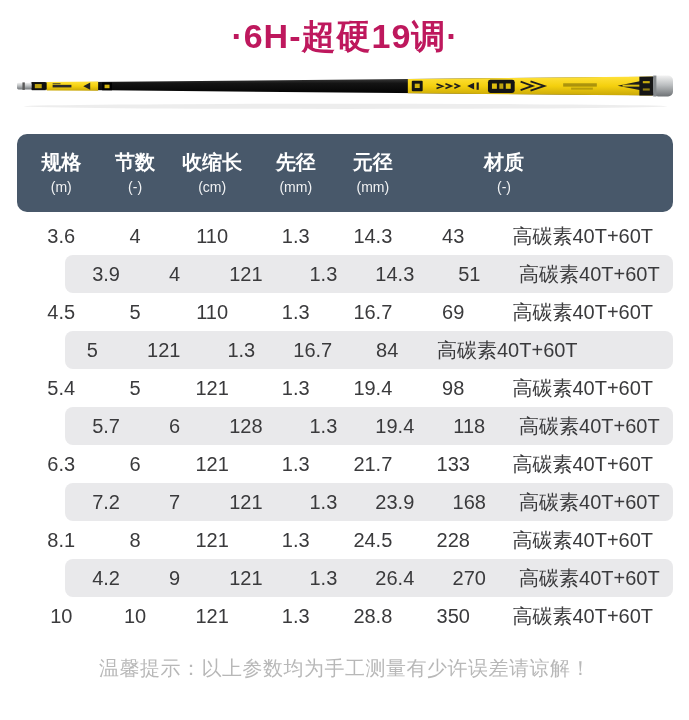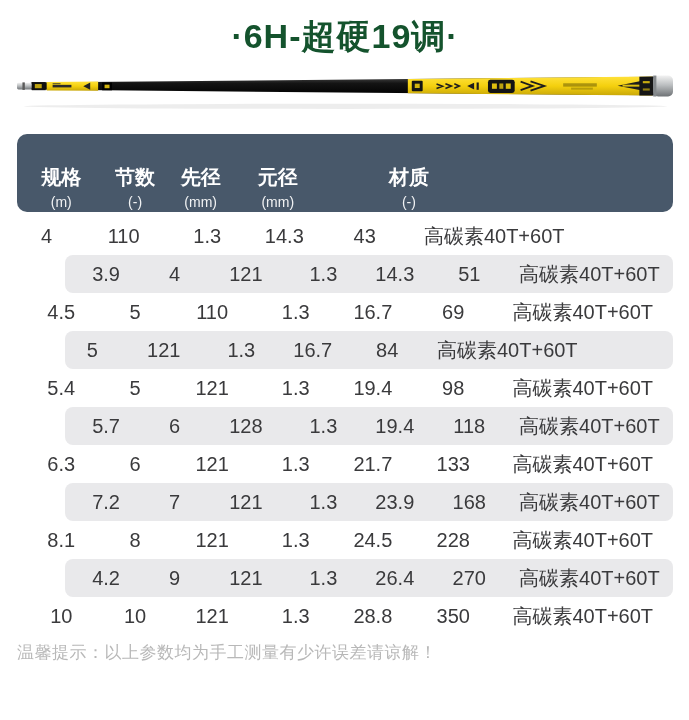--- a/index.html
+++ b/index.html
@@ -9,32 +9,32 @@
     --footer-text:#b8b8b8;
   }
   *{margin:0;padding:0;box-sizing:border-box;}
   html,body{width:689px;height:720px;background:#ffffff;overflow:hidden;}
   body{font-family:"Liberation Sans","DejaVu Sans",sans-serif;}
   .page{width:689px;height:720px;padding:10px 16px 0 17px;}
   .title{
     text-align:center;
     font-size:34px;
     font-weight:bold;
-    color:#14532d;
+    color:#be185d;
     letter-spacing:1px;
     margin-top:4px;
     height:44px;
     line-height:44px;
   }
   .rod-wrap{margin-top:10px;height:44px;}
   .rod-wrap svg{display:block;}
   .spec-table{margin-top:22px;}
   .thead{
     display:flex;
-    align-items:flex-end;
+    align-items:center;
     height:78px;
     background:var(--header-bg);
     border-radius:10px;
     color:#ffffff;
   }
   .th{text-align:center;}
   .th-label{font-size:20px;font-weight:bold;line-height:26px;}
   .th-unit{font-size:14px;line-height:20px;margin-top:2px;color:rgba(255,255,255,0.92);}
   .tbody{margin-top:5px;}
   .tr{
@@ -51,22 +51,23 @@
     overflow:visible;
   }
   .c0{width:13.5%;}
   .c1{width:9%;}
   .c2{width:14.5%;}
   .c3{width:11%;}
   .c4{width:12.5%;}
   .c5{width:12%;}
   .c6{width:27.5%;}
   .footer-note{
-    margin-top:6px;
-    font-size:17px;
+    margin-top:20px;
+    text-align:center;
+    font-size:20px;
     color:var(--footer-text);
     letter-spacing:0.5px;
   }
 </style>
 </head>
 <body>
 
 <div class="page">
 
   <div class="title">·6H-超硬19调·</div>
@@ -138,35 +139,40 @@
   <div class="spec-table">
     <div class="thead" id="thead">
         <div class="th c0">
           <div class="th-label">规格</div>
           <div class="th-unit">(m)</div>
         </div>
         <div class="th c1">
           <div class="th-label">节数</div>
           <div class="th-unit">(-)</div>
         </div>
+        <div class="th c2">
+          <div class="th-label">收缩长</div>
+          <div class="th-unit">(cm)</div>
+        </div>
         <div class="th c3">
           <div class="th-label">先径</div>
           <div class="th-unit">(mm)</div>
         </div>
         <div class="th c4">
           <div class="th-label">元径</div>
           <div class="th-unit">(mm)</div>
         </div>
         <div class="th c6">
           <div class="th-label">材质</div>
           <div class="th-unit">(-)</div>
         </div>
       </div>
     <div class="tbody" id="tbody">
         <div class="tr">
+          <div class="td c0">3.6</div>
           <div class="td c1">4</div>
           <div class="td c2">110</div>
           <div class="td c3">1.3</div>
           <div class="td c4">14.3</div>
           <div class="td c5">43</div>
           <div class="td c6">高碳素40T+60T</div>
         </div>
         <div class="tr stripe">
           <div class="td c0">3.9</div>
           <div class="td c1">4</div>

